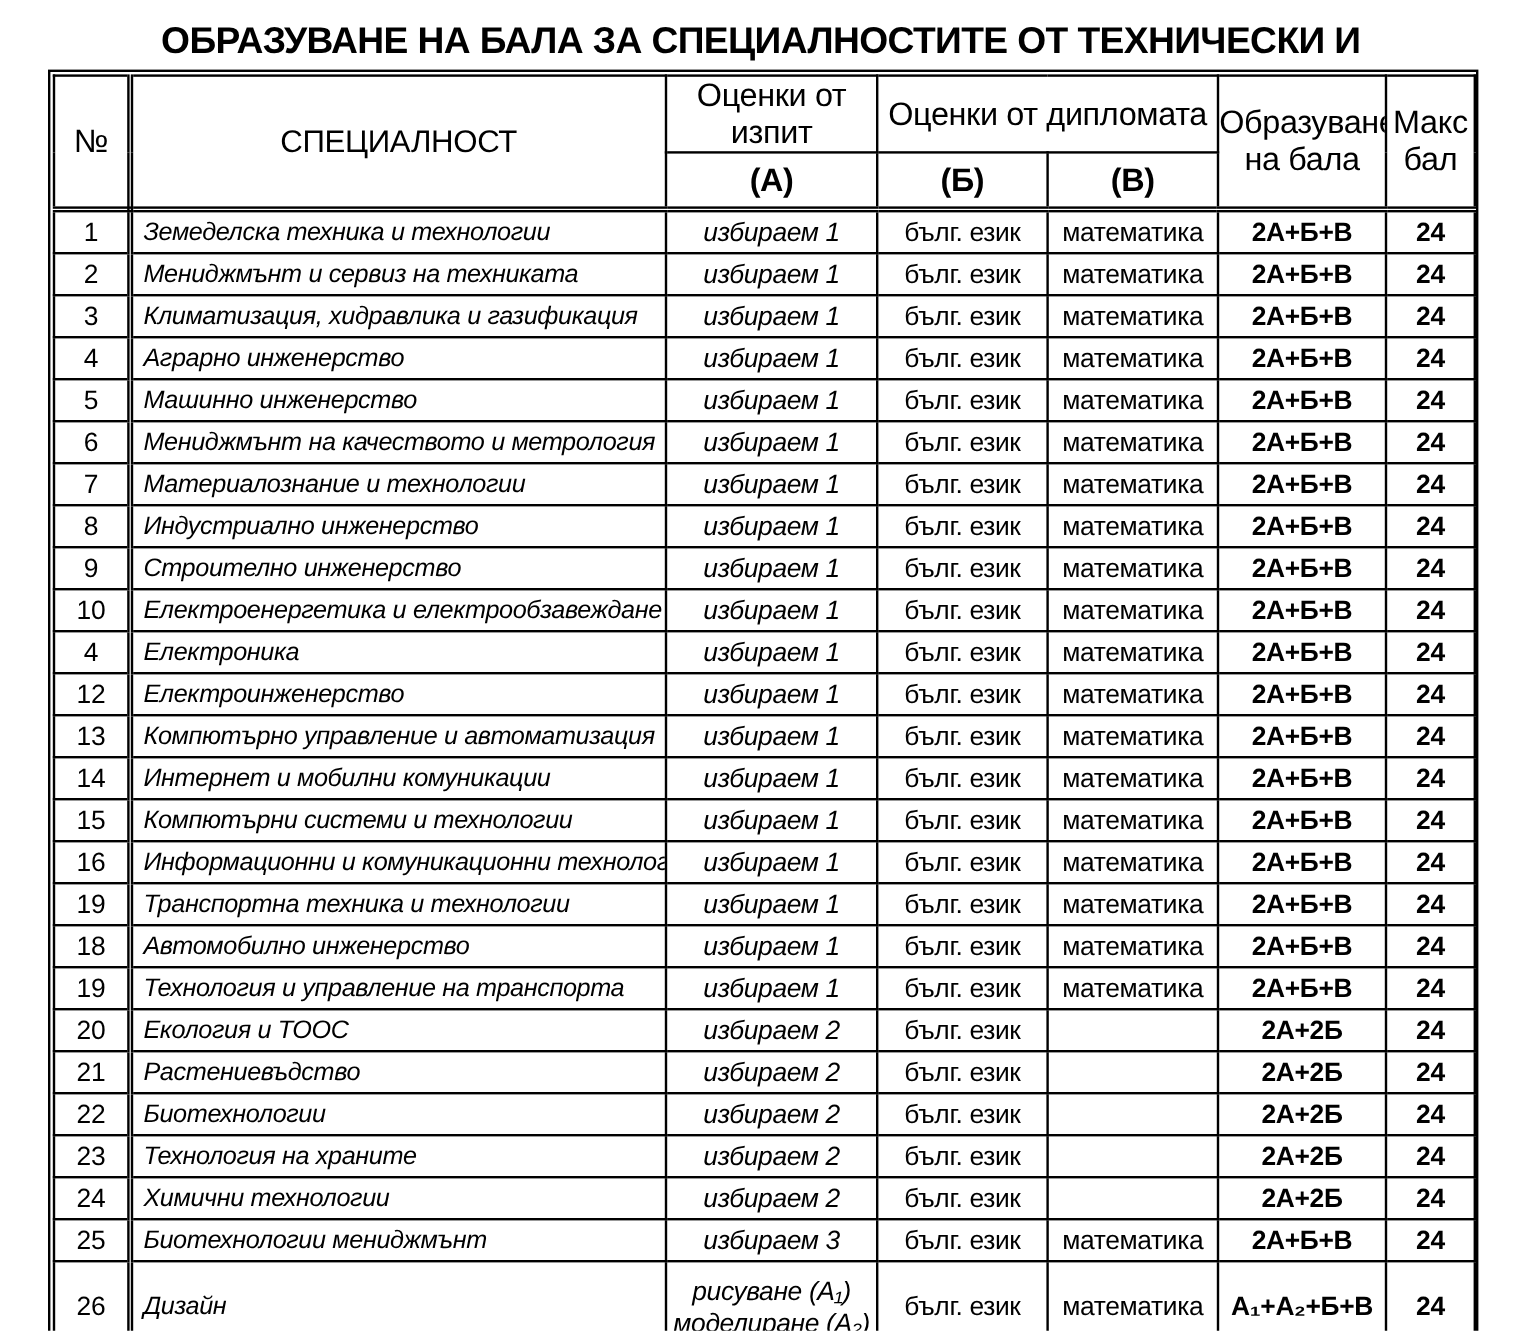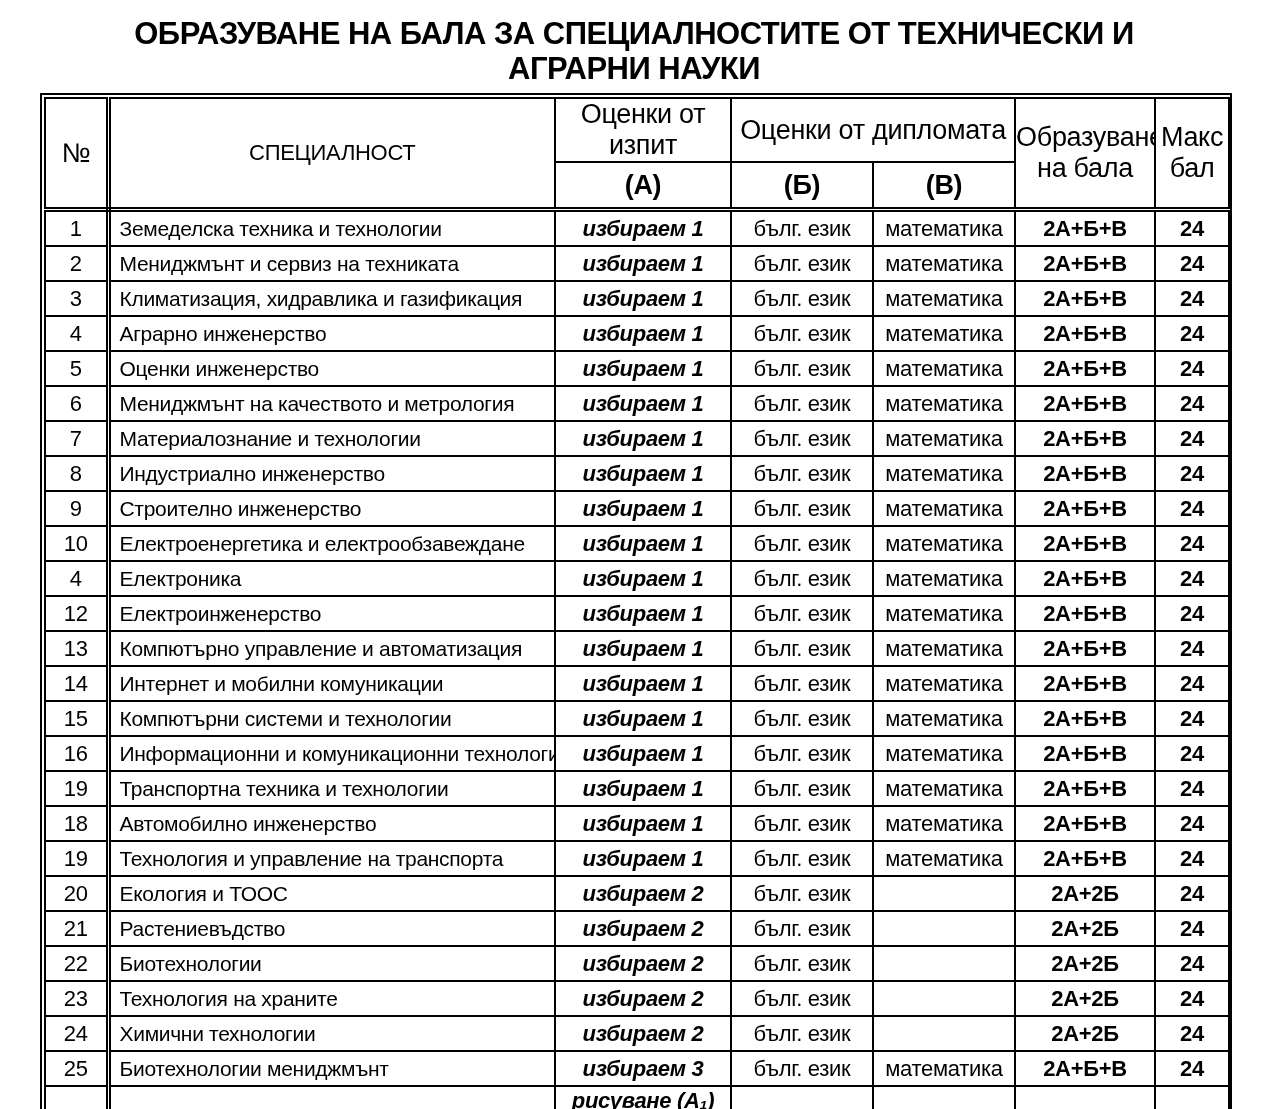--- a/index.html
+++ b/index.html
@@ -36,39 +36,39 @@
   th, td {
     border: 2px solid #000;
     padding: 0;
     vertical-align: middle;
     text-align: center;
     overflow: hidden;
   }
   th { font-weight: normal; font-size: 27px; letter-spacing: -0.3px; }
   .row1 th { height: 44px; }
   .row2 th { height: 44px; }
-  .spec-h { font-size: 22px; }
+  .spec-h { font-size: 26px; }
   .sub-h  { font-weight: bold; }
   .hdrb   { border-bottom: 5px double #000; }  
   .numcol { border-right: 5px double #000; }   
 
   td { font-size: 22px; height: 33px; letter-spacing: -0.3px; }
   td.num  { }
-  td.spec { text-align: left; padding-left: 9px; font-size: 21px; white-space: nowrap; }
-  td.exam { font-weight: bold; font-style: italic; white-space: pre-line; line-height: 1.25; }
+  td.spec { text-align: left; padding-left: 9px; font-size: 21px; white-space: nowrap; font-style: italic; }
+  td.exam { font-weight: normal; font-style: italic; white-space: pre-line; line-height: 1.25; }
   td.formula { font-weight: bold; }
   td.max     { font-weight: bold; }
   tr.tall td { height: 74px; }
 </style>
 </head>
 <body>
 
 <div class="page">
 
-  <h1 class="title"><span>ОБРАЗУВАНЕ НА БАЛА ЗА СПЕЦИАЛНОСТИТЕ ОТ ТЕХНИЧЕСКИ И</span><br><span>АГРАРНИ НАУКИ</span></h1>
+  <h1 class="title"><span>ОБРАЗУВАНЕ НА БАЛА ЗА СПЕЦИАЛНОСТИТЕ ОТ ТЕХНИЧЕСКИ И</span><br></h1>
 
   <div class="table-wrap">
     <table>
       <colgroup>
         <col style="width:63px">
         <col style="width:447px">
         <col style="width:176px">
         <col style="width:142px">
         <col style="width:142px">
         <col style="width:140px">
@@ -125,21 +125,21 @@
     <td class="spec">Аграрно инженерство</td>
     <td class="exam">избираем 1</td>
     <td class="dip">бълг. език</td>
     <td class="dip">математика</td>
     <td class="formula">2А+Б+В</td>
     <td class="max">24</td>
   </tr>
 
   <tr>
     <td class="num numcol">5</td>
-    <td class="spec">Оценки инженерство</td>
+    <td class="spec">Машинно инженерство</td>
     <td class="exam">избираем 1</td>
     <td class="dip">бълг. език</td>
     <td class="dip">математика</td>
     <td class="formula">2А+Б+В</td>
     <td class="max">24</td>
   </tr>
 
   <tr>
     <td class="num numcol">6</td>
     <td class="spec">Мениджмънт на качеството и метрология</td>

